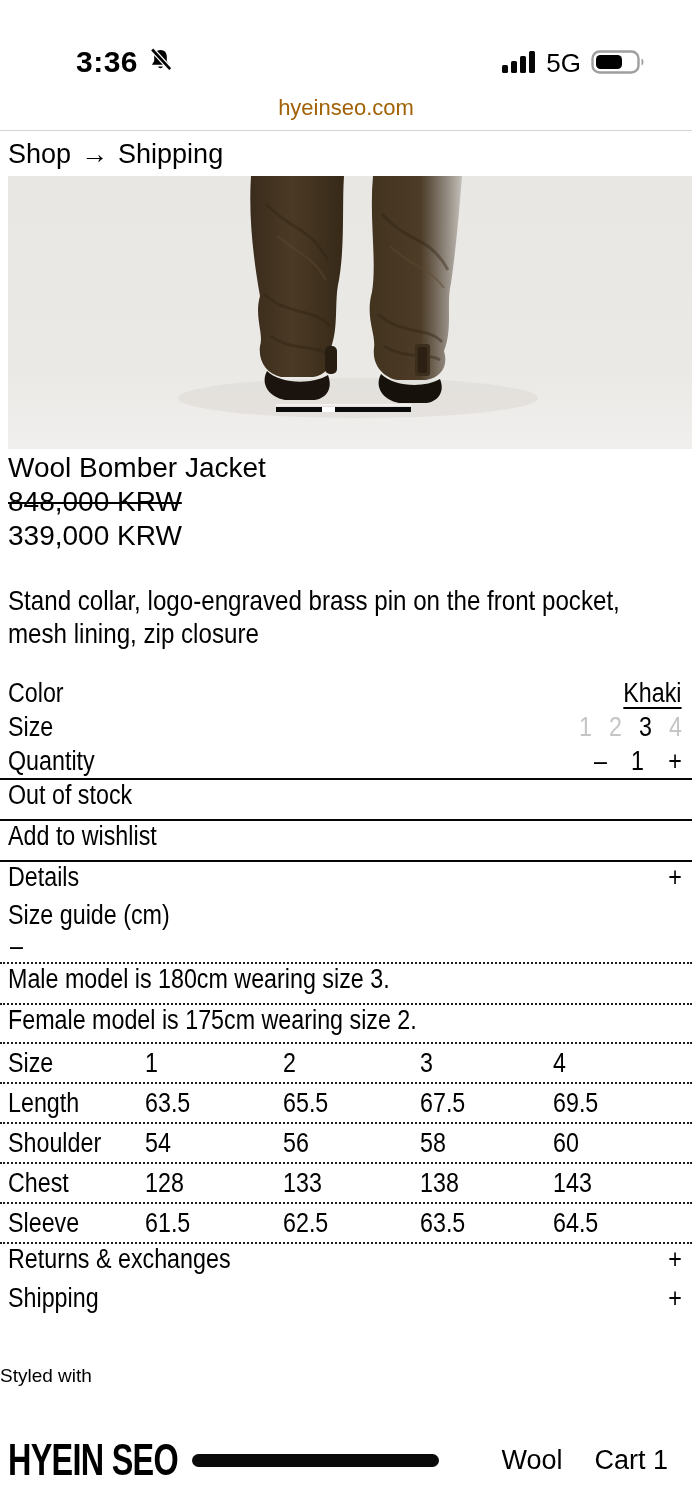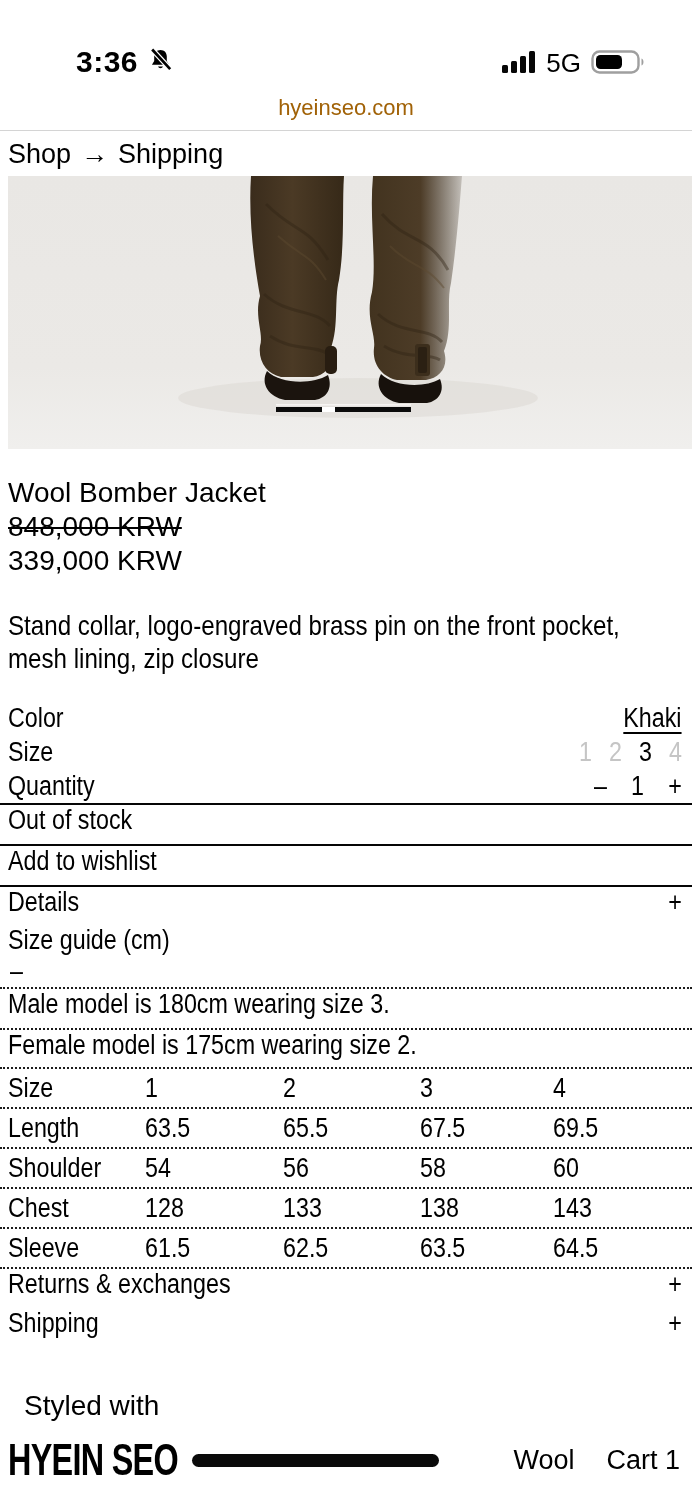--- a/index.html
+++ b/index.html
@@ -26,21 +26,21 @@
 
   
   .breadcrumb{ height:45px; display:flex; align-items:center; gap:10px;
     padding:2px 8px 0; font-size:27px; }
 
   
   .hero{ margin-left:8px; height:273px; position:relative; overflow:hidden; }
   .hero svg{ display:block; width:100%; height:100%; }
 
   
-  .title-block{ padding:27px 8px 0; font-size:28px; line-height:34px; }
+  .title-block{ padding:2px 8px 0; font-size:28px; line-height:34px; }
   .price-original{ text-decoration:line-through; text-decoration-thickness:2px; }
   .description{ padding:31px 8px 0; font-size:28px; line-height:33px; }
   .cond-block{ width:116%; transform:scaleX(0.862); transform-origin:0 0; }
 
   .c{ display:inline-block; transform:scaleX(0.862); transform-origin:0 50%; white-space:nowrap; }
   .c-r{ display:inline-block; transform:scaleX(0.862); transform-origin:100% 50%; white-space:nowrap; }
 
   
   .rows{ margin-top:28px; }
   .row{ display:flex; justify-content:space-between; align-items:flex-start;
@@ -53,24 +53,24 @@
   .size-opt{ font-size:27px; }
   .muted{ color:#c5c5c5; }
   .qty{ display:flex; gap:22px; align-items:center; }
   .plusminus{ font-size:27px; }
 
   
   .sg-row{ display:grid; grid-template-columns:137px 138px 137px 133px 1fr;
     align-items:center; height:40px; padding-left:8px; font-size:27px; }
 
   
-  .styled-with{ margin-top:44px; padding:0 24px; font-size:28px; }
-
-  
-  .footer{ position:absolute; left:0; right:0; bottom:0; height:64px; background:#fff;
+  .styled-with{ margin-top:44px; padding:0 0; font-size:19px; }
+
+  
+  .footer{ position:absolute; left:0; right:12px; bottom:0; height:64px; background:#fff;
     display:flex; align-items:center; padding:0 12px 16px 8px; }
   .logo{ font-weight:800; font-size:45px; letter-spacing:-1px;
     display:inline-block; transform:scaleX(0.72); transform-origin:0 50%; white-space:nowrap; }
   .logo-bar{ width:247px; height:13px; background:#0a0a0a; border-radius:8px;
     margin-left:-52px; }
   .footer-links{ margin-left:auto; display:flex; gap:32px; font-size:27px; }
 </style>
 </head>
 <body>
 

